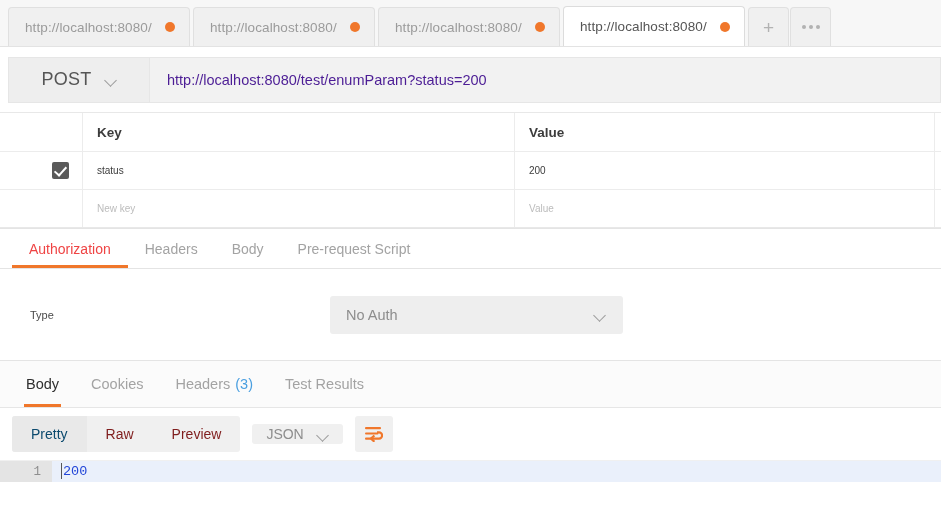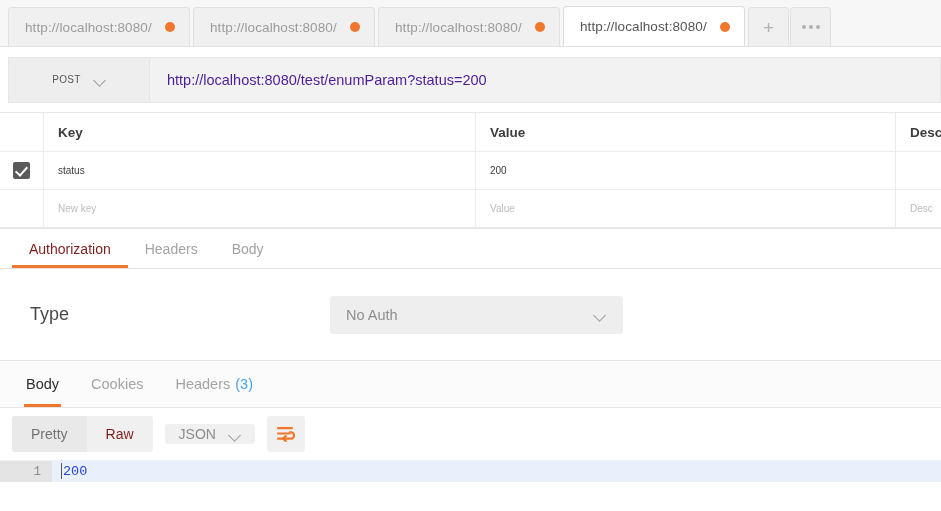--- a/index.html
+++ b/index.html
@@ -113,21 +113,21 @@
     width: 142px;
     background: #eeeeee;
     border: 1px solid #e6e6e6;
     display: flex;
     align-items: center;
     justify-content: center;
     gap: 14px;
     cursor: pointer;
   }
   .method-label {
-    font-size: 10px;
+    font-size: 18px;
     color: #555555;
     letter-spacing: 0.3px;
   }
   .chev {
     width: 11px; height: 7px;
     position: relative;
   }
   .chev::before {
     content: "";
     position: absolute;
@@ -155,20 +155,21 @@
   
   .params {
     flex: 0 0 auto;
     background: #ffffff;
     border-top: 1px solid #e8e8e8;
   }
   .prow {
     display: flex;
     height: 38px;
     border-bottom: 1px solid #ececec;
+    padding-left: 39px;
   }
   .prow.head { height: 39px; background: #ffffff; }
   .prow.newrow { border-bottom: 1px solid #e8e8e8; }
   .cell-check {
     width: 44px;
     flex: 0 0 44px;
     border-right: 1px solid #ececec;
     display: flex;
     align-items: center;
     justify-content: center;
@@ -239,41 +240,41 @@
   .subtab {
     display: flex;
     align-items: center;
     padding: 0 17px;
     font-size: 14px;
     color: #a3a3a3;
     cursor: pointer;
     position: relative;
     white-space: nowrap;
   }
-  .subtab.active { color: #7f1d1d; }
+  .subtab.active { color: #ef4444; }
   .subtab.active::after {
     content: "";
     position: absolute;
     left: 0; right: 0; bottom: 0;
     height: 3px;
     background: #f0772b;
   }
 
   
   .authbody {
     flex: 0 0 auto;
     height: 92px;
     background: #ffffff;
     display: flex;
     align-items: center;
     padding-left: 30px;
     border-bottom: 1px solid #e4e4e4;
   }
   .auth-label {
-    font-size: 18px;
+    font-size: 11px;
     color: #4a4a4a;
     width: 300px;
   }
   .auth-select {
     width: 293px;
     height: 38px;
     background: #eeeeee;
     border-radius: 3px;
     display: flex;
     align-items: center;
@@ -335,21 +336,21 @@
     overflow: hidden;
   }
   .seg-item {
     display: flex;
     align-items: center;
     padding: 0 19px;
     font-size: 14px;
     color: #7f1d1d;
     cursor: pointer;
   }
-  .seg-item.active { color: #737373; background: #e9e9e9; }
+  .seg-item.active { color: #0c4a6e; background: #e9e9e9; }
   .fmt-select {
     height: 20px;
     background: #f0f0f0;
     border-radius: 3px;
     display: flex;
     align-items: center;
     gap: 14px;
     padding: 0 14px;
     cursor: pointer;
   }
@@ -504,20 +505,23 @@
   <div class="subtabs">
     <div class="subtab active">
       <span>Authorization</span>
     </div>
     <div class="subtab">
       <span>Headers</span>
     </div>
     <div class="subtab">
       <span>Body</span>
     </div>
+    <div class="subtab">
+      <span>Pre-request Script</span>
+    </div>
   </div>
 
   <div class="authbody">
     <span class="auth-label">Type</span>
     <div class="auth-select">
       <span class="sel-text">No Auth</span>
       <span class="chev"></span>
     </div>
   </div>
 
@@ -525,29 +529,35 @@
     <div class="rtab active">
       <span>Body</span>
     </div>
     <div class="rtab">
       <span>Cookies</span>
     </div>
     <div class="rtab">
       <span>Headers</span>
       <span class="count">(3)</span>
     </div>
+    <div class="rtab">
+      <span>Test Results</span>
+    </div>
   </div>
 
   <div class="resp-toolbar">
     <div class="seg">
       <div class="seg-item active">
         <span>Pretty</span>
       </div>
       <div class="seg-item">
         <span>Raw</span>
+      </div>
+      <div class="seg-item">
+        <span>Preview</span>
       </div>
     </div>
 
     <div class="fmt-select">
       <span class="fmt-text">JSON</span>
       <span class="chev"></span>
     </div>
 
     <div class="wrap-btn">
       <svg width="19" height="16" viewBox="0 0 19 16">

